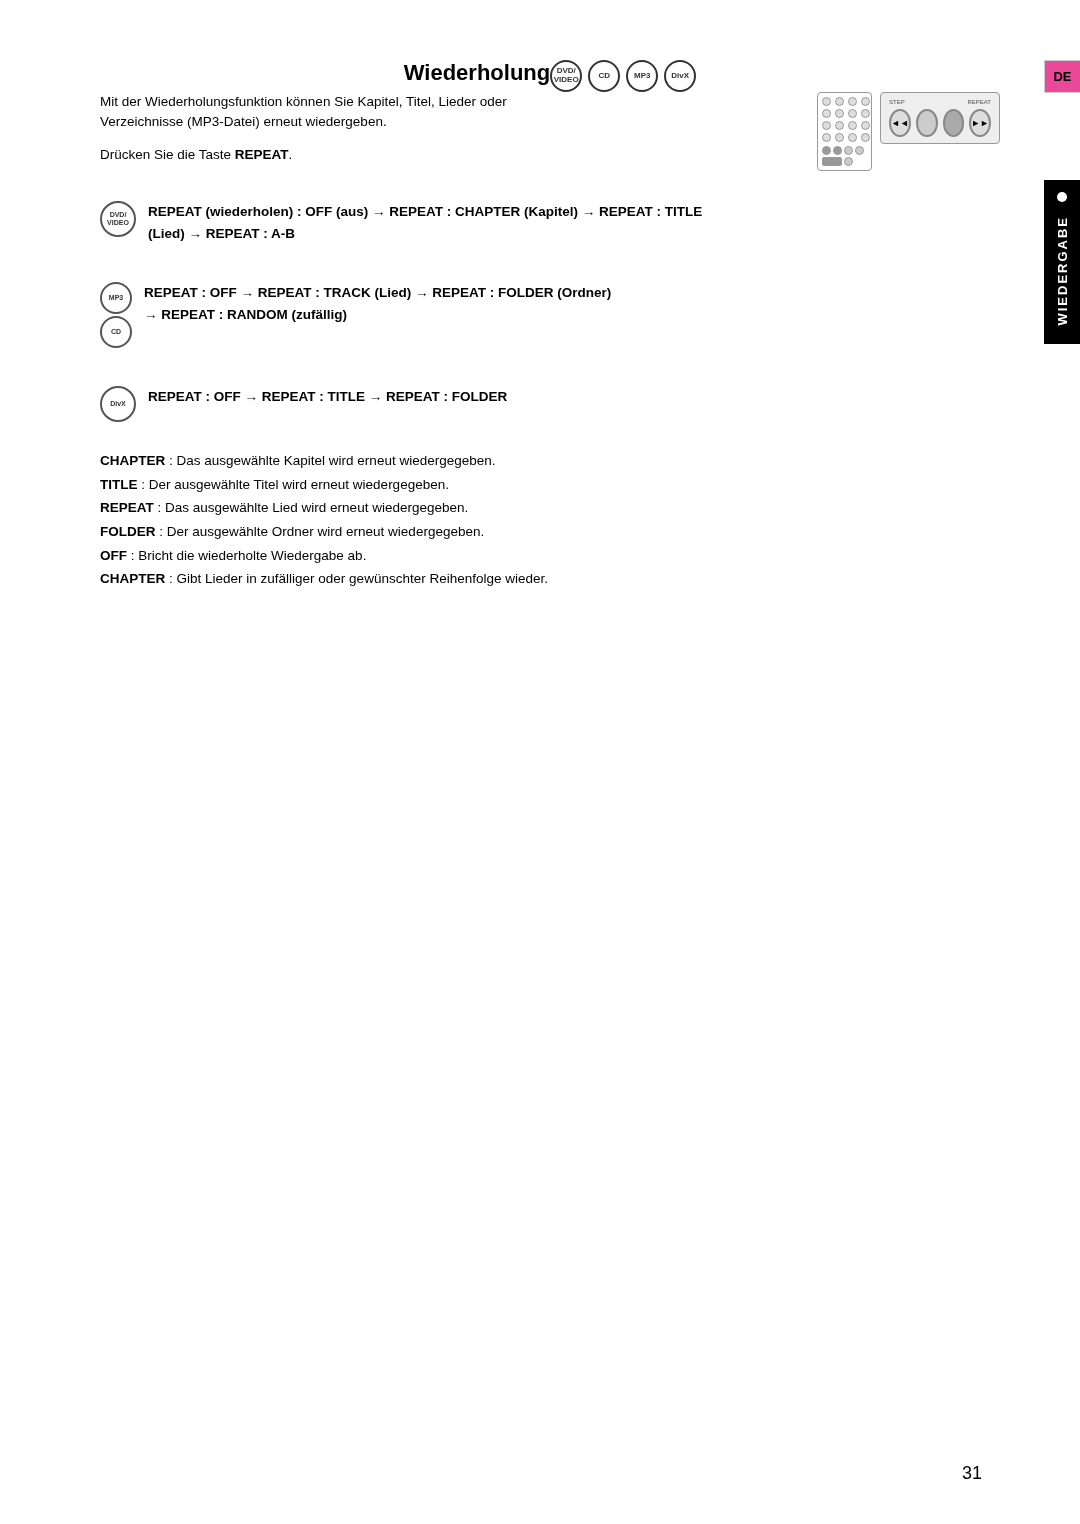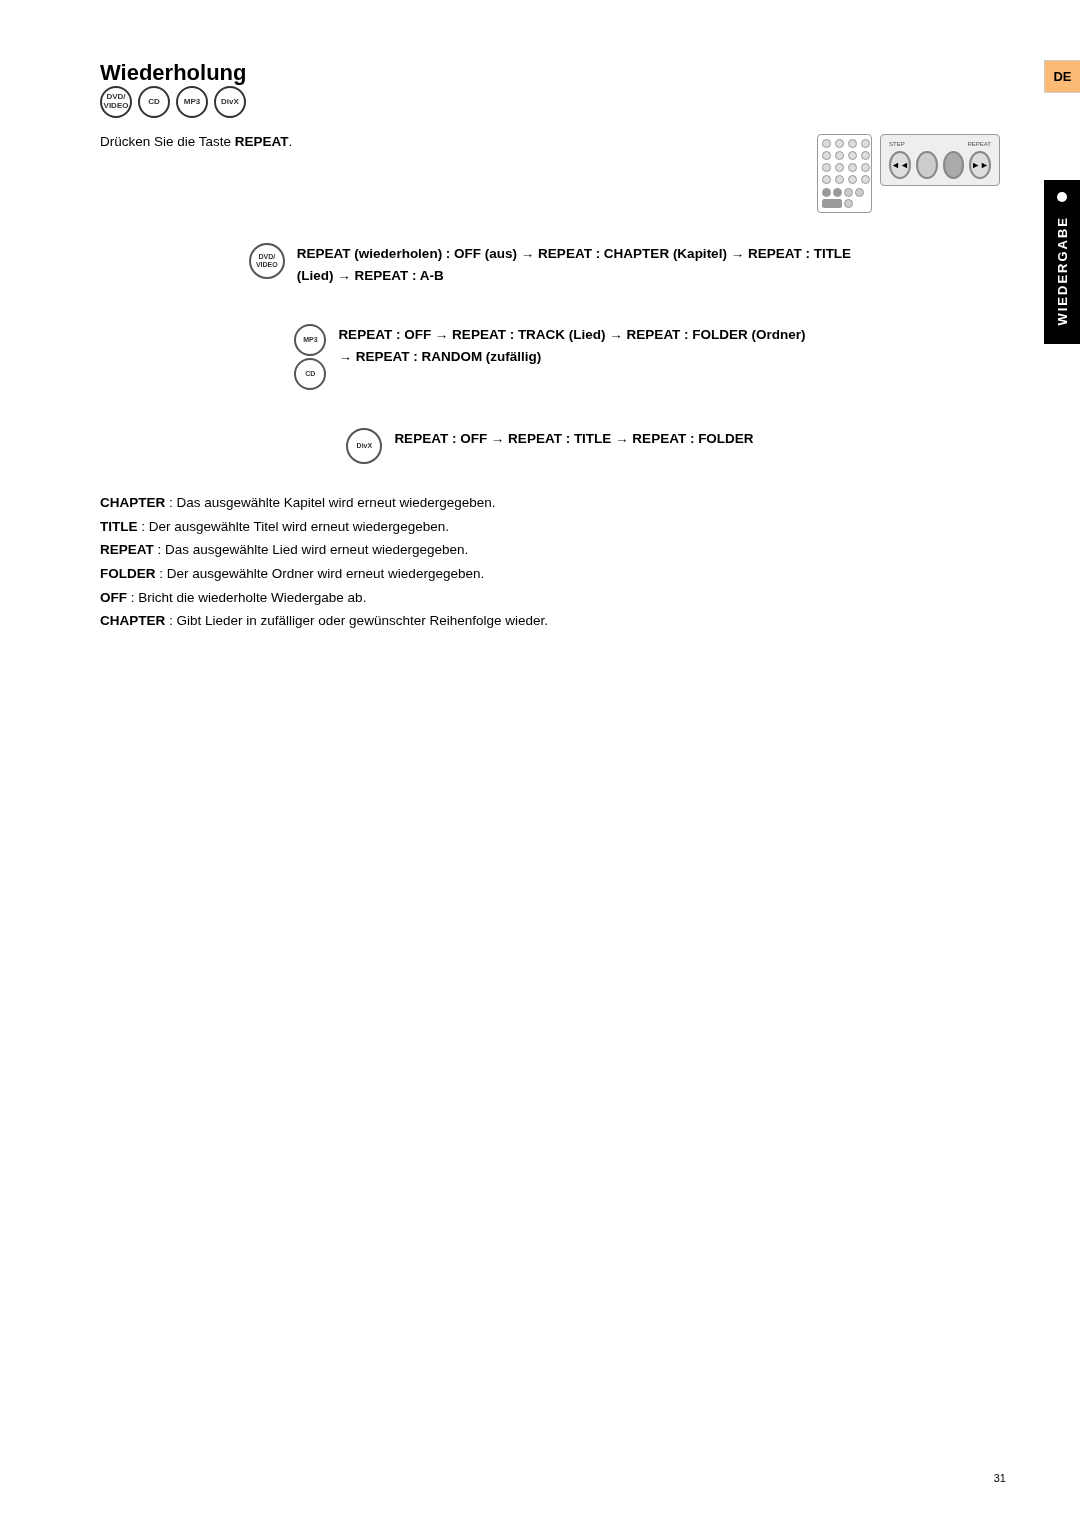--- a/index.html
+++ b/index.html
@@ -54,44 +54,42 @@
       text-transform: uppercase;
       padding: 6px 0;
     }
 
     
     .de-tab {
       position: absolute;
       right: 0;
       top: 60px;
       width: 36px;
-      background: #fdba74;
+      background: #ec4899;
       border: 1px solid #ccc;
       border-right: none;
       padding: 8px 6px;
       text-align: center;
       font-weight: bold;
       font-size: 13px;
     }
 
     
     .page-number {
       position: absolute;
       bottom: 40px;
-      right: 74px;
-      font-size: 11px;
+      right: 98px;
+      font-size: 18px;
     }
 
     
     .header-row {
       display: flex;
       justify-content: center;
       align-items: flex-start;
-      margin-bottom: 16px;
-      flex-direction: column;
     }
 
     .page-title {
       font-size: 22px;
       font-weight: bold;
     }
 
     
     .format-badges {
       display: flex;
@@ -231,21 +229,20 @@
       line-height: 1.5;
     }
 
     
     .repeat-block {
       display: flex;
       align-items: flex-start;
       gap: 12px;
       margin-bottom: 18px;
       padding: 10px 0;
-      justify-content: center;
     }
 
     .repeat-block-icon {
       width: 36px;
       height: 36px;
       border: 2px solid #555;
       border-radius: 50%;
       display: flex;
       flex-direction: column;
       align-items: center;
@@ -302,20 +299,21 @@
     <div class="format-badges">
       <div class="format-badge dvd">DVD/<br>VIDEO</div>
       <div class="format-badge cd">CD</div>
       <div class="format-badge mp3">MP3</div>
       <div class="format-badge divx">DivX</div>
     </div>
   </div>
 
   <div class="content-row">
     <div class="text-col">
+      <p class="intro-text">Mit der Wiederholungsfunktion können Sie Kapitel, Titel, Lieder oder Verzeichnisse (MP3-Datei) erneut wiedergeben.</p>
       <p class="drucken-text">Drücken Sie die Taste <strong>REPEAT</strong>.</p>
     </div>
     <div class="remote-col">
 
       <div class="remote-illustration">
 
         <div class="remote-left">
           <div class="remote-grid">
             <div class="remote-dot"></div>
             <div class="remote-dot"></div>

